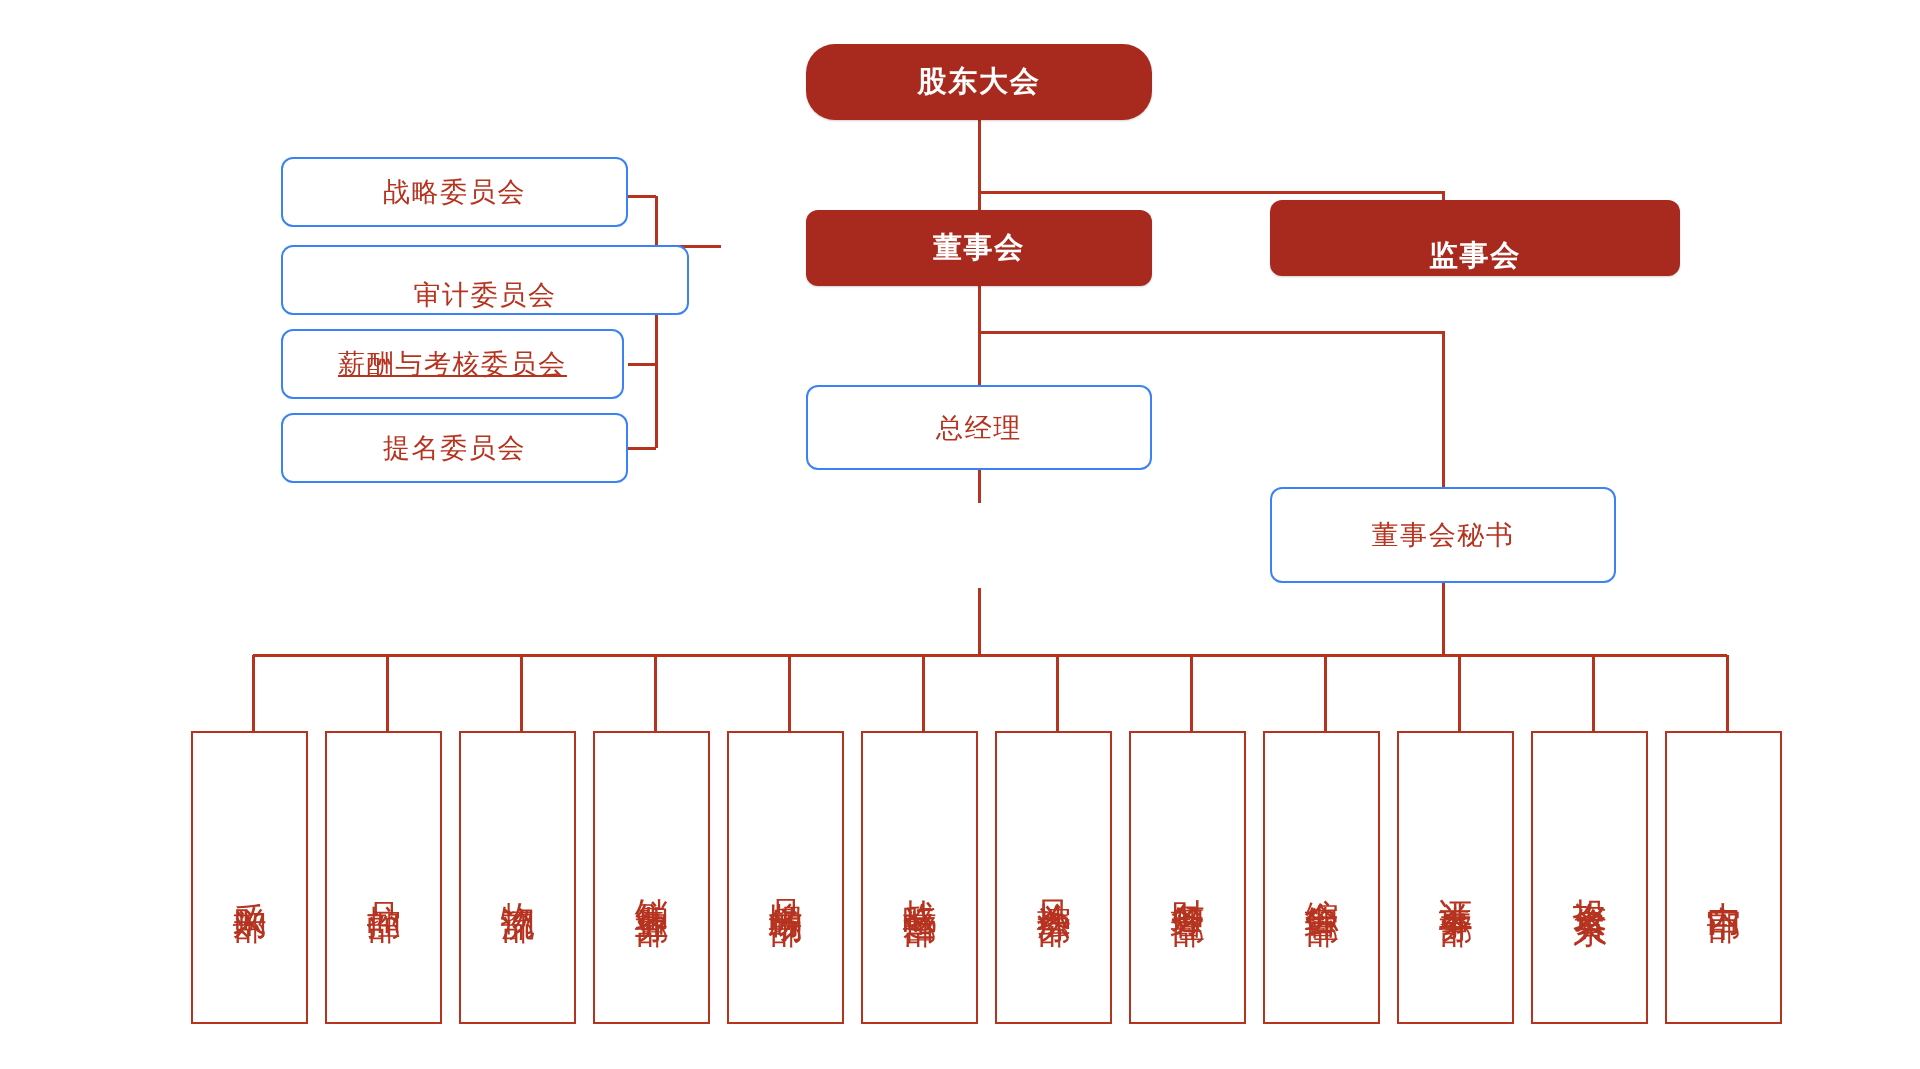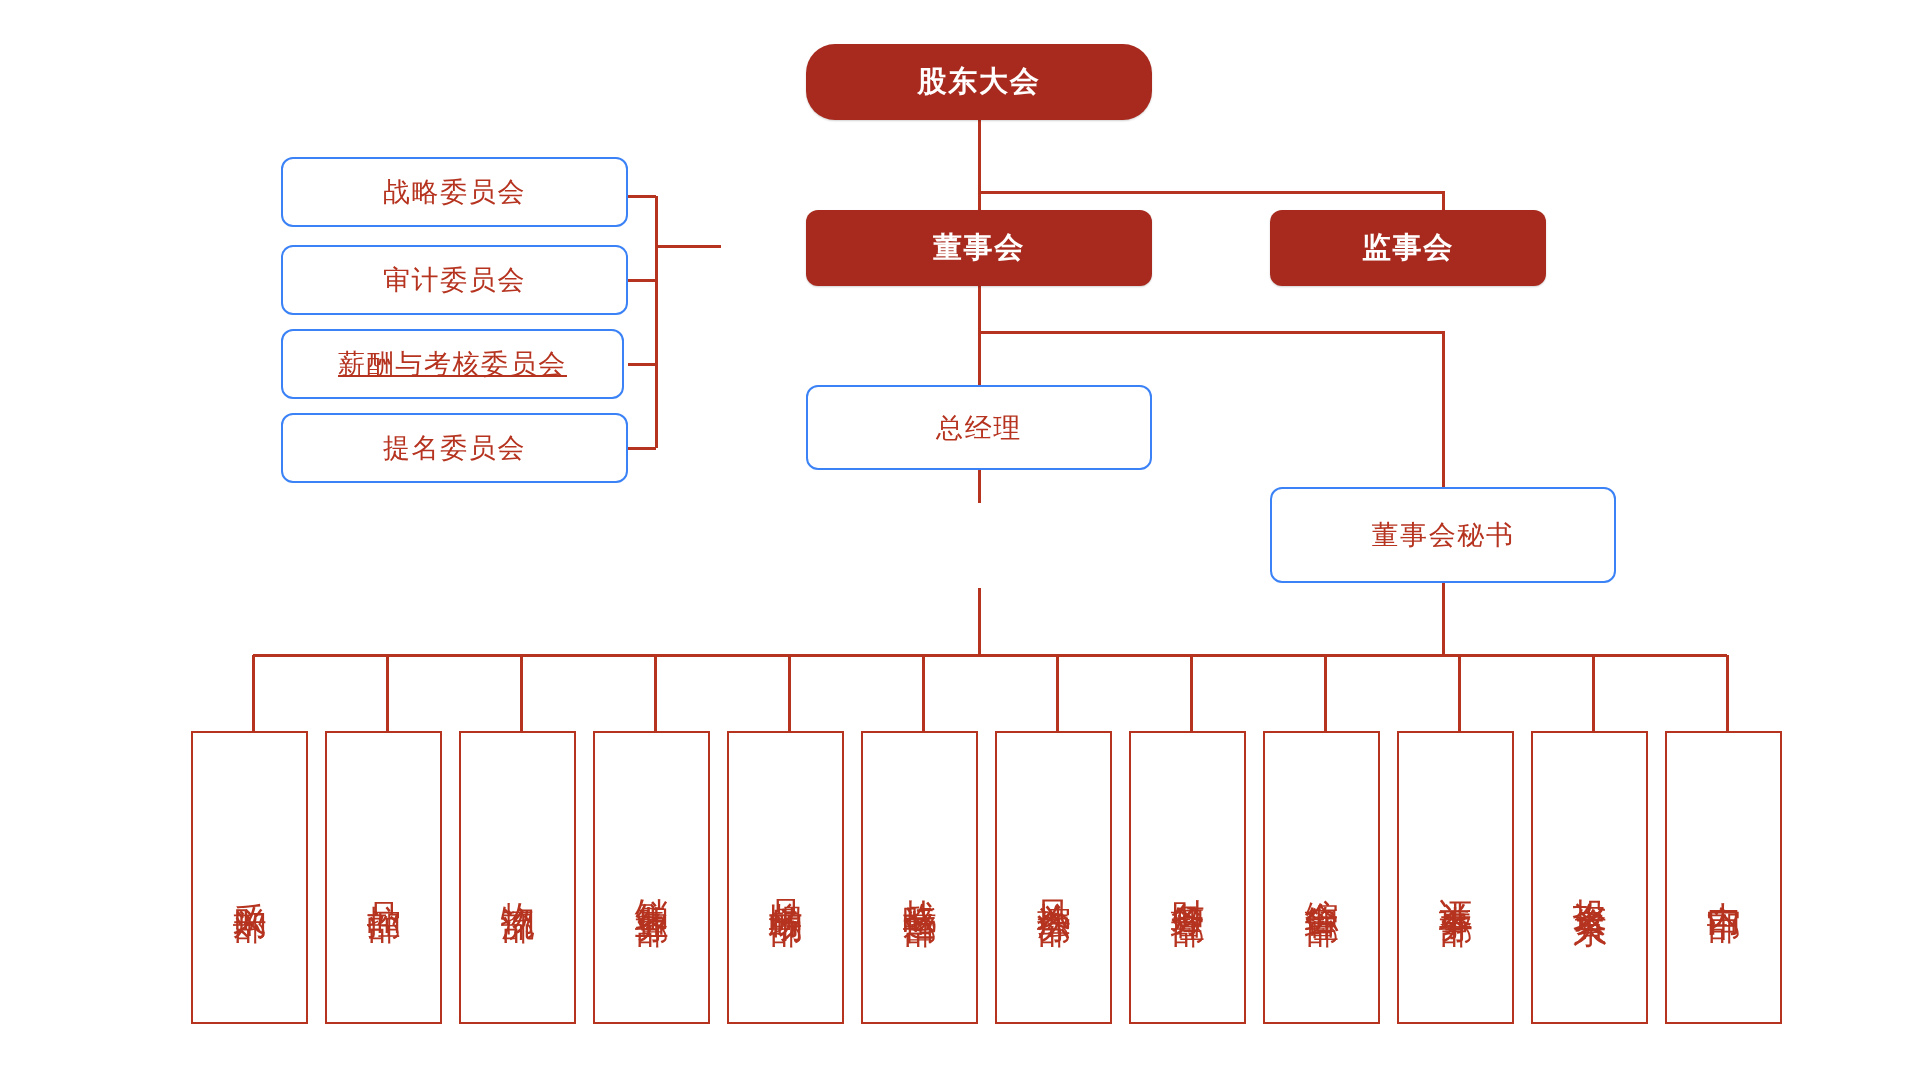--- a/index.html
+++ b/index.html
@@ -104,28 +104,28 @@
   </svg>
 
   <div class="node filled" style="left:806px;top:44px;width:346px;height:76px;border-radius:29px;">
     <span>股东大会</span>
   </div>
 
   <div class="node filled" style="left:806px;top:210px;width:346px;height:76px;">
     <span>董事会</span>
   </div>
 
-  <div class="node filled" style="left:1270px;top:210px;width:276px;height:76px;">
+  <div class="node filled" style="left:1270px;top:200px;width:410px;height:76px;align-items:flex-end;">
     <span>监事会</span>
   </div>
 
   <div class="node outlined" style="left:281px;top:157px;width:347px;height:70px;">
     <span>战略委员会</span>
   </div>
-  <div class="node outlined" style="left:281px;top:245px;width:347px;height:70px;">
+  <div class="node outlined" style="left:281px;top:245px;width:408px;height:70px;align-items:flex-end;">
     <span>审计委员会</span>
   </div>
   <div class="node outlined" style="left:281px;top:329px;width:343px;height:70px;text-decoration:underline;">
     <span>薪酬与考核委员会</span>
   </div>
   <div class="node outlined" style="left:281px;top:413px;width:347px;height:70px;">
     <span>提名委员会</span>
   </div>
 
   <div class="node outlined" style="left:806px;top:385px;width:346px;height:85px;">

